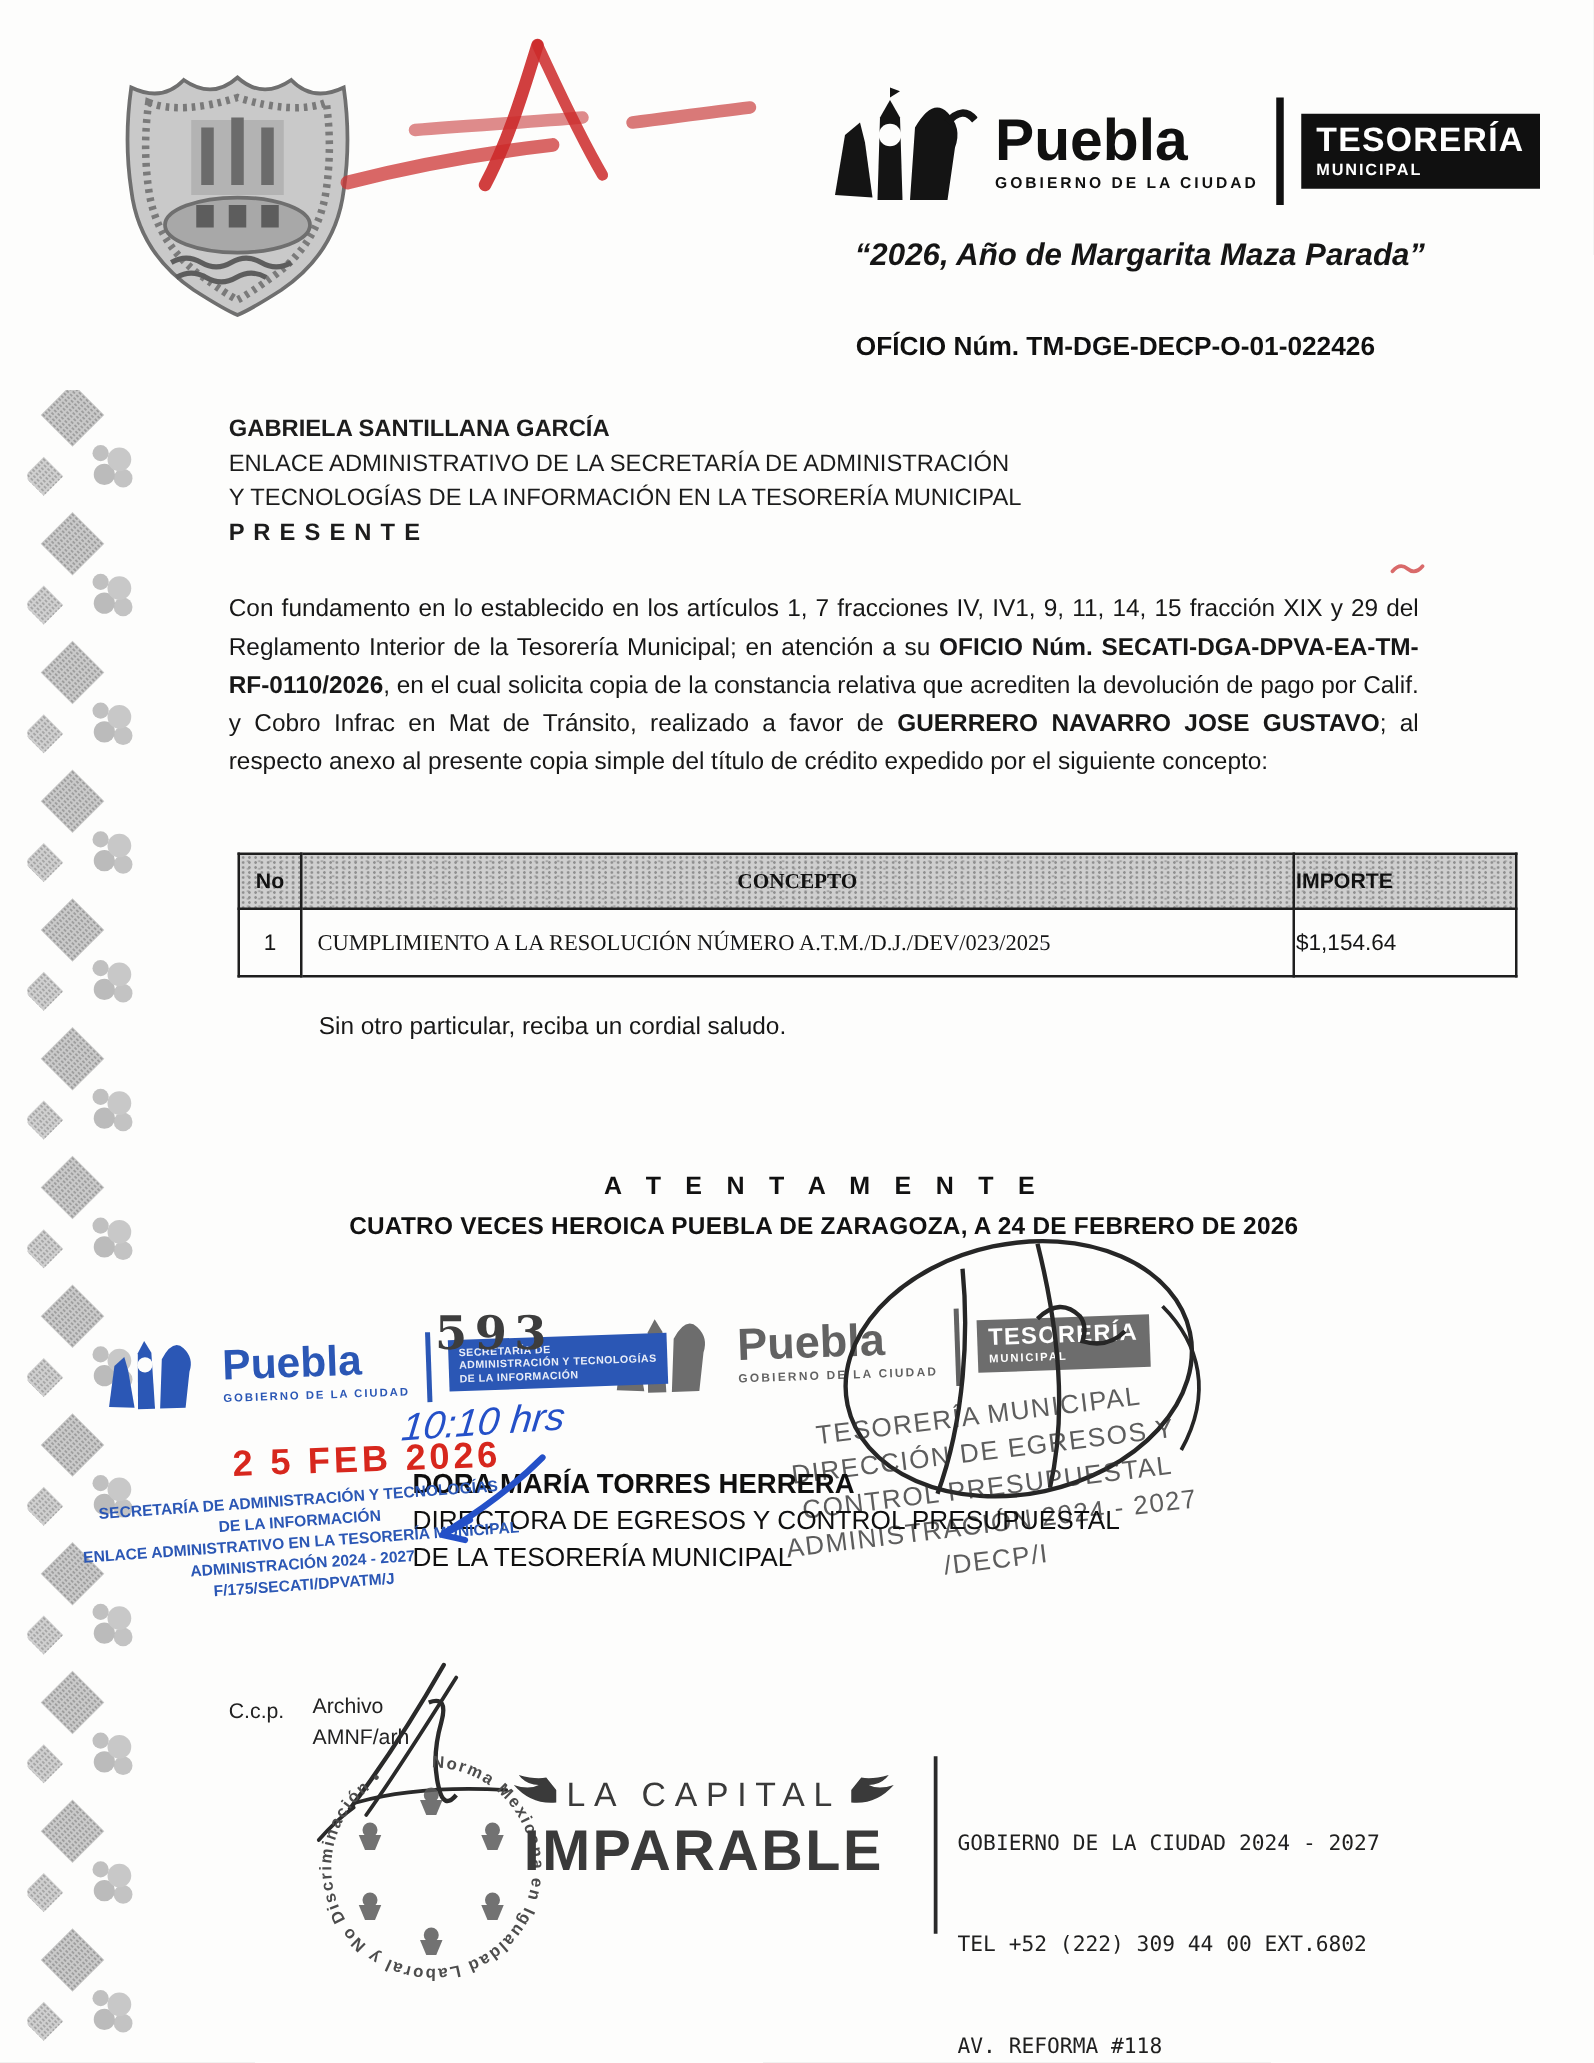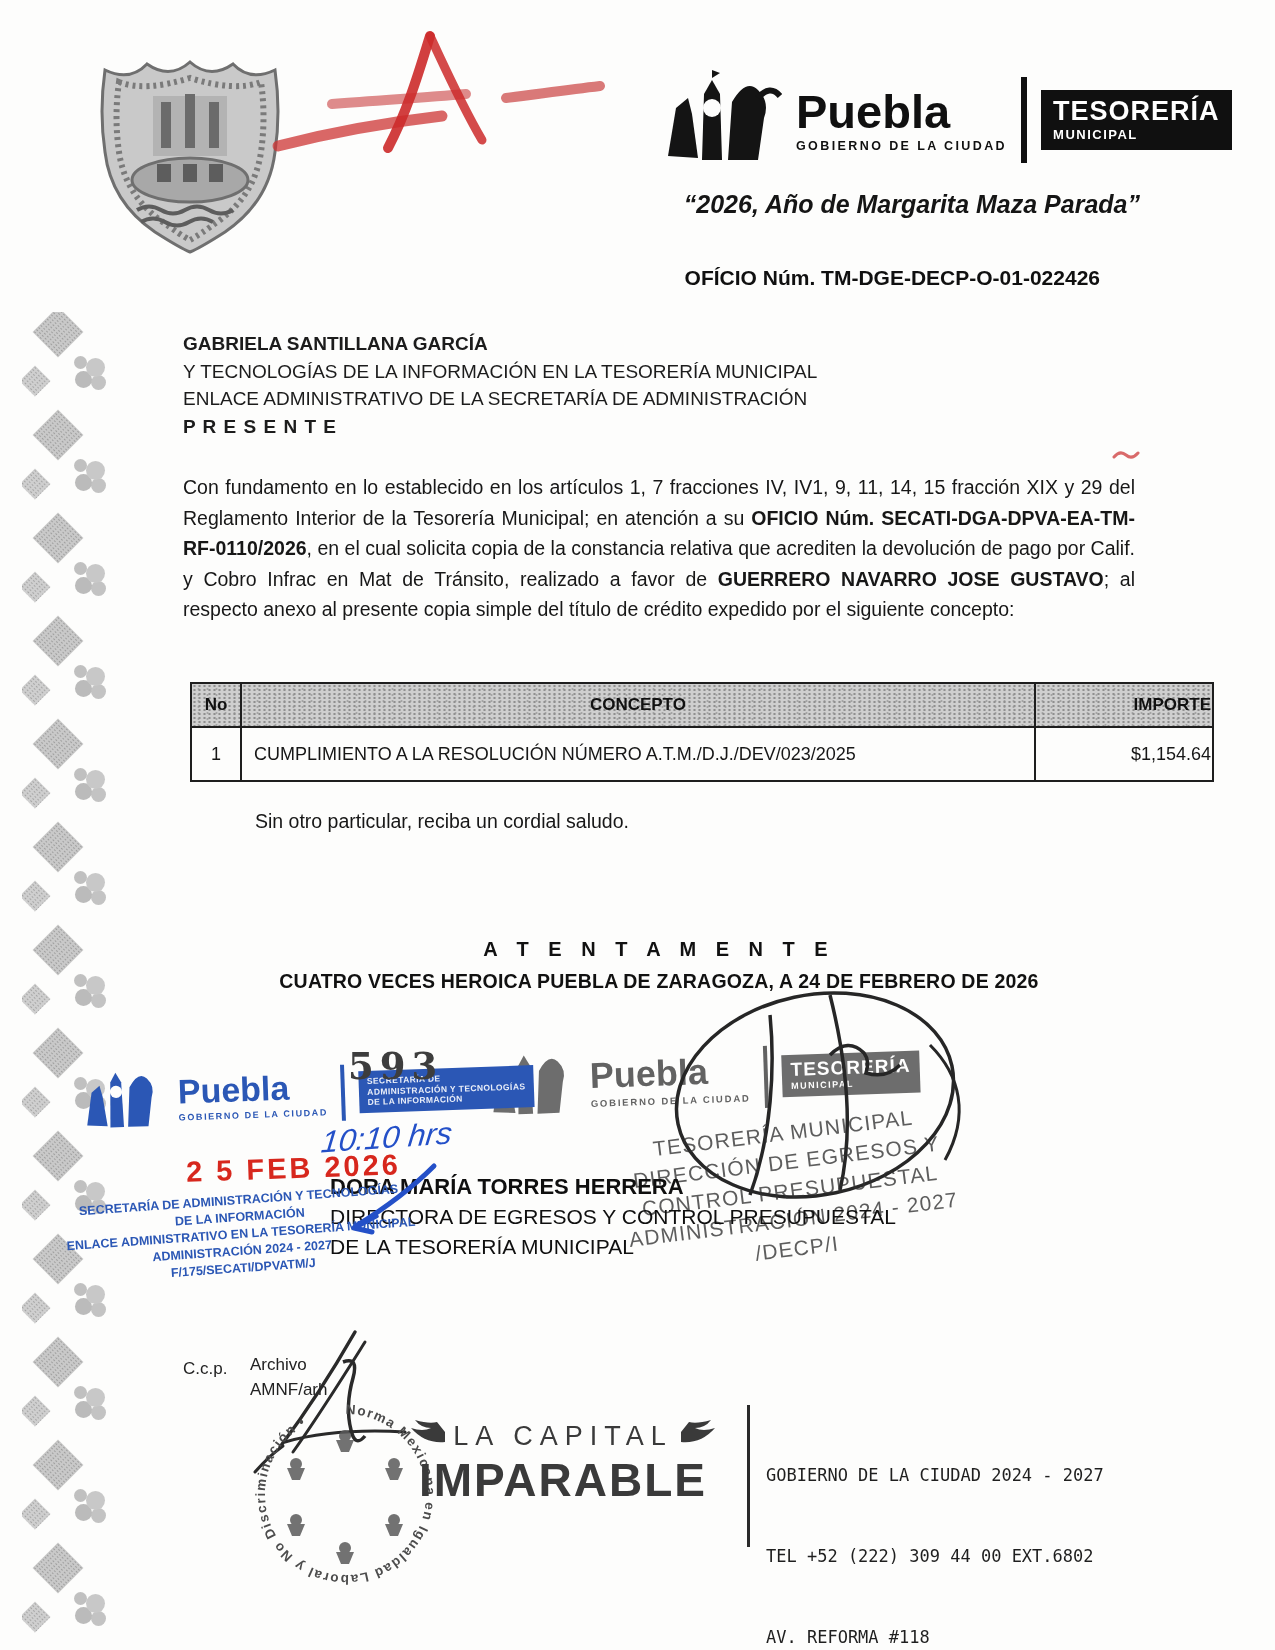--- a/index.html
+++ b/index.html
@@ -40,23 +40,23 @@
   .body-par b{font-weight:700;}
   .closing{left:255px;top:810px;font-size:19.5px;color:#171717;}
 
   
   .doc-table{left:190px;top:682px;width:1024px;border-collapse:collapse;}
   .doc-table th{border:2px solid #1e1e1e;height:40px;font-size:17px;font-weight:700;color:#111;
       background:radial-gradient(#8f8f8f 1px,transparent 1.4px) 0 0/5px 4px,
                  radial-gradient(#a5a5a5 1px,transparent 1.4px) 2px 2px/9px 6px,#cfcfcf;}
   .doc-table td{border:2px solid #1e1e1e;height:50px;font-size:18px;color:#161616;background:#fdfdfc;}
   .col-no{width:42px;text-align:center;}
-  .col-concepto{width:716px;}
+  .col-concepto{width:716px;font-family:Liberation Serif, serif;}
   td.col-concepto{padding-left:12px;}
-  .col-importe{width:160px;text-align:right;}
+  .col-importe{width:160px;text-align:left;}
 
   
   .atentamente-wrap{left:183px;top:938px;width:952px;text-align:center;}
   .atentamente{font-weight:700;font-size:20px;letter-spacing:7px;color:#111;}
   .date-line{font-weight:700;font-size:19.5px;margin-top:9px;letter-spacing:.2px;color:#111;}
 
   .gray-stamp{left:488px;top:1040px;transform:rotate(-2deg);opacity:.8;filter:grayscale(1);}
   .gray-stamp .logo-brand{font-size:36px;color:#3c3c3c;}
   .gray-stamp .logo-sub{font-size:9.5px;color:#3c3c3c;letter-spacing:1.8px;}
   .gray-stamp .logo-divider{height:62px;width:4px;background:#3c3c3c;}
@@ -225,22 +225,22 @@
   <div class="abs oficio">OFÍCIO Núm. TM-DGE-DECP-O-01-022426</div>
 
   <div class="abs red-tick">
     <svg width="28" height="14" viewBox="0 0 28 14">
       <path d="M2 9 Q8 2 14 7 Q20 12 26 5" stroke="#d96a6a" stroke-width="3" fill="none" stroke-linecap="round"></path>
     </svg>
   </div>
 
   <div class="abs recipient">
     <div class="bold">GABRIELA SANTILLANA GARCÍA</div>
+    <div>ENLACE ADMINISTRATIVO DE LA SECRETARÍA DE ADMINISTRACIÓN</div>
     <div>Y TECNOLOGÍAS DE LA INFORMACIÓN EN LA TESORERÍA MUNICIPAL</div>
-    <div>ENLACE ADMINISTRATIVO DE LA SECRETARÍA DE ADMINISTRACIÓN</div>
     <div class="present">P R E S E N T E</div>
   </div>
 
   <div class="abs body-par"><span>Con fundamento en lo establecido en los artículos 1, 7 fracciones IV, IV1, 9, 11, 14, 15 fracción XIX y 29 del Reglamento Interior de la Tesorería Municipal; en atención a su </span><b>OFICIO Núm. SECATI-DGA-DPVA-EA-TM-RF-0110/2026</b><span>, en el cual solicita copia de la constancia relativa que acrediten la devolución de pago por Calif. y Cobro Infrac en Mat de Tránsito, realizado a favor de </span><b>GUERRERO NAVARRO JOSE GUSTAVO</b><span>; al respecto anexo al presente copia simple del título de crédito expedido por el siguiente concepto:</span></div>
 
   <table class="abs doc-table">
     <thead>
       <tr>
         <th class="col-no">No</th>
         <th class="col-concepto">CONCEPTO</th>

